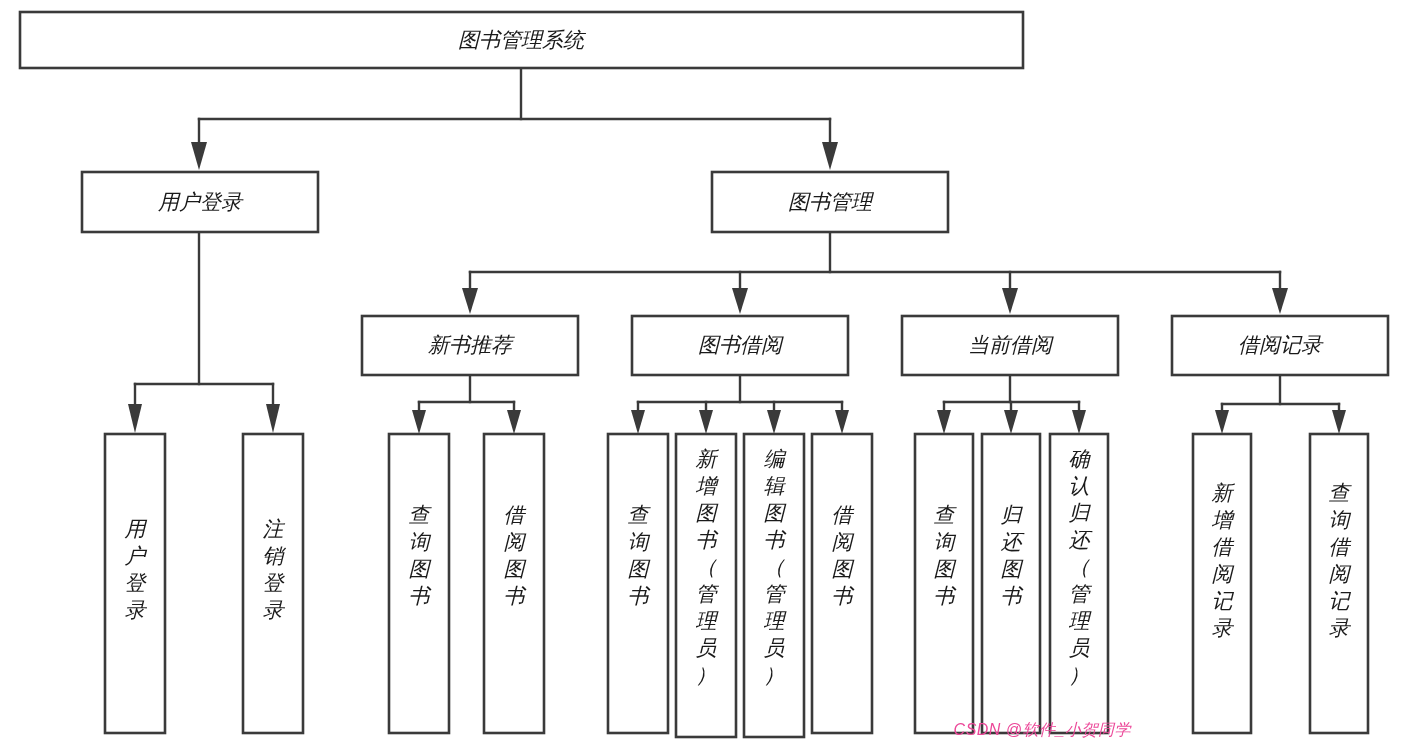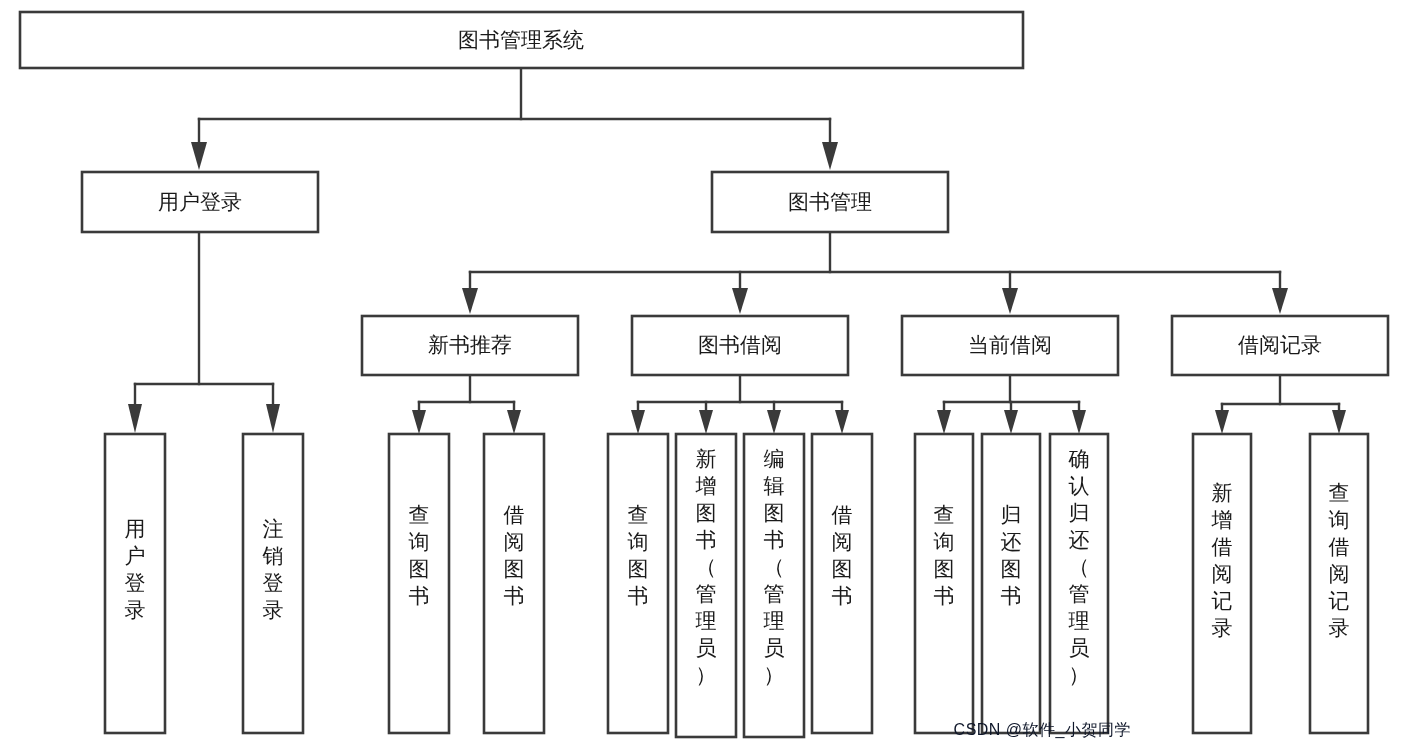--- a/index.html
+++ b/index.html
@@ -11,20 +11,21 @@
     width: 1405px;
     height: 747px;
     font-family: "Liberation Sans", "DejaVu Sans", sans-serif;
     overflow: hidden;
     position: relative;
   }
   #diagram-root {
     position: relative;
     width: 1141px;
     height: 747px;
+    font-style: italic;
   }
   svg#tree-svg {
     position: absolute;
     top: 0;
     left: 0;
     width: 1405px;
     height: 747px;
   }
   .node-box {
     fill: #ffffff;
@@ -52,21 +53,21 @@
     fill: #1a1a1a;
     font-family: "Liberation Sans", "DejaVu Sans", sans-serif;
     font-size: 21px;
     text-anchor: middle;
   }
   .watermark {
     position: absolute;
     right: 10px;
     bottom: 6px;
     font-size: 16px;
-    color: #0f172a;
+    color: #ec4899;
     font-family: "Liberation Sans", "DejaVu Sans", sans-serif;
     letter-spacing: 0.5px;
     white-space: nowrap;
     user-select: none;
   }
 </style>
 </head>
 <body>
 
 <div id="diagram-root">

